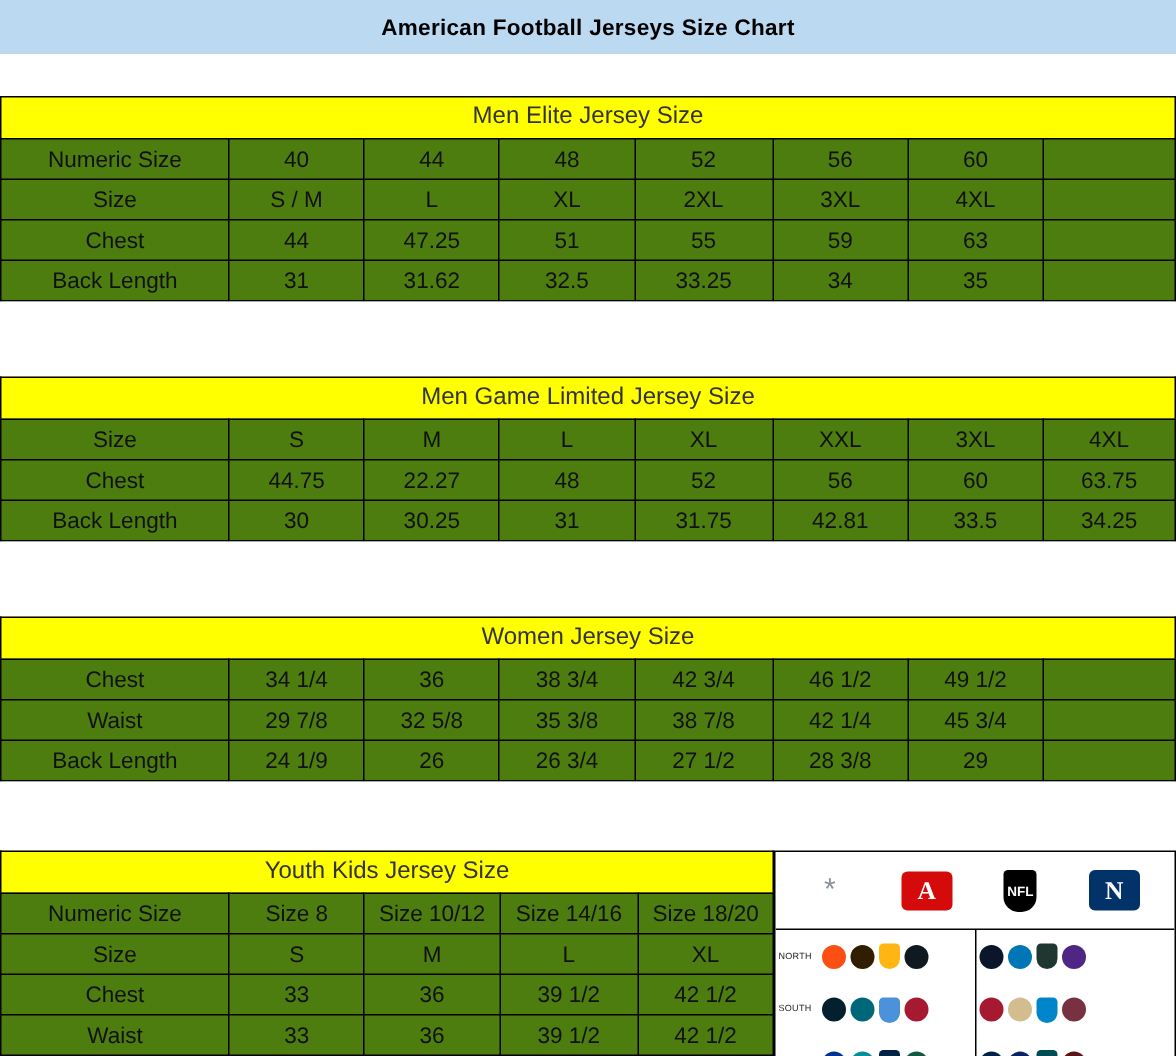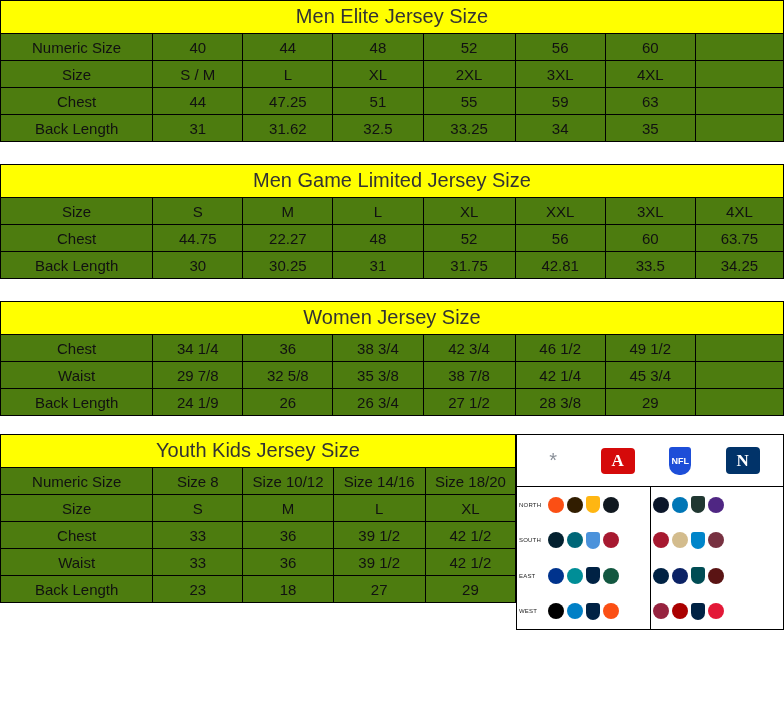--- a/index.html
+++ b/index.html
@@ -37,26 +37,27 @@
     color: #000;
   }
   
   .block {
     width: 784px;
     box-sizing: border-box;
   }
   .band {
     background: #ffff00;
     text-align: center;
-    font-size: 20px;
+    font-size: 16px;
     color: #333333;
     padding: 4px 0 5px 0;
     border: 1px solid #000;
     border-bottom: none;
     box-sizing: border-box;
+    margin-top: 28px;
   }
   table.grid {
     border-collapse: collapse;
     table-layout: fixed;
     width: 784px;
     background: #4d7c0f;
   }
   table.grid td {
     border: 1px solid #000;
     text-align: center;
@@ -157,21 +158,21 @@
     width: 34px; height: 26px;
     background: #d50a0a;
     color: #fff;
     border-radius: 4px;
     display: flex; align-items: center; justify-content: center;
     font-weight: bold; font-size: 17px;
     font-family: "Liberation Serif", serif;
   }
   .logo-nfl {
     width: 22px; height: 28px;
-    background: #1d4ed8;
+    background: #000000;
     color: #fff;
     border-radius: 3px 3px 10px 10px;
     display: flex; align-items: center; justify-content: center;
     font-weight: bold; font-size: 9px;
   }
   .logo-nfc {
     width: 34px; height: 27px;
     background: #013369;
     color: #fff;
     border-radius: 4px;
@@ -184,20 +185,23 @@
     display: flex; align-items: center; justify-content: center;
     color: #8a9099;
     font-size: 20px;
   }
 </style>
 </head>
 <body>
 
 <div class="page">
 
+  <div class="title-bar">
+    <span class="title-text">American Football Jerseys Size Chart</span>
+  </div>
 
   <div class="block">
     <div class="band">Men Elite Jersey Size</div>
     <table class="grid">
       <colgroup>
         <col style="width:152px">
           <col style="width:90px">
           <col style="width:90px">
           <col style="width:90px">
         <col style="width:92px">

